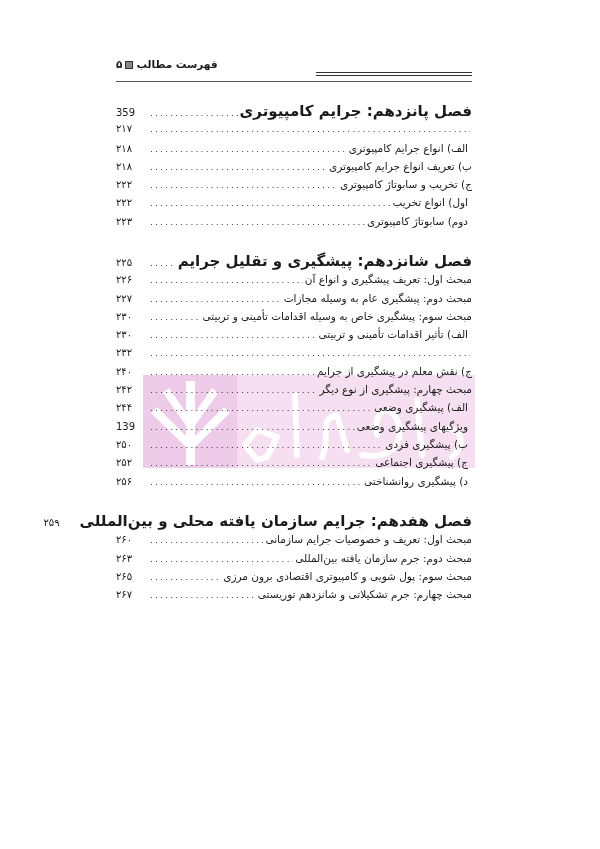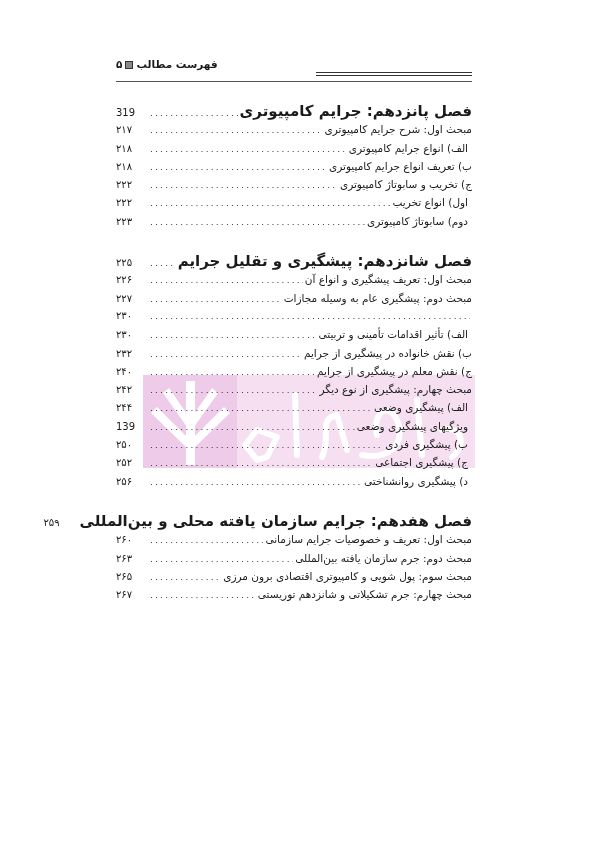--- a/index.html
+++ b/index.html
@@ -87,24 +87,23 @@
     <div class="rule-double"></div>
     <div class="rule-thin"></div>
   </div>
 
   <div class="toc">
 
     <div class="section">
       <div class="row chapter">
         <span class="title">فصل پانزدهم: جرایم کامپیوتری</span>
         <span class="leader">................................................................................</span>
-        <span class="page-num">319</span>
+        <span class="page-num">359</span>
       </div>
       <div class="row l1">
-          <span class="title">مبحث اول: شرح جرایم کامپیوتری</span>
           <span class="leader">................................................................................</span>
           <span class="page-num">۲۱۷</span>
         </div>
       <div class="row l2">
           <span class="title">الف) انواع جرایم کامپیوتری</span>
           <span class="leader">................................................................................</span>
           <span class="page-num">۲۱۸</span>
         </div>
       <div class="row l1">
           <span class="title">ب) تعریف انواع جرایم کامپیوتری</span>
@@ -138,30 +137,30 @@
           <span class="title">مبحث اول: تعریف پیشگیری و انواع آن</span>
           <span class="leader">................................................................................</span>
           <span class="page-num">۲۲۶</span>
         </div>
       <div class="row l1">
           <span class="title">مبحث دوم: پیشگیری عام به وسیله مجازات</span>
           <span class="leader">................................................................................</span>
           <span class="page-num">۲۲۷</span>
         </div>
       <div class="row l1">
+          <span class="title">مبحث سوم: پیشگیری خاص به وسیله اقدامات تأمینی و تربیتی</span>
           <span class="leader">................................................................................</span>
           <span class="page-num">۲۳۰</span>
         </div>
       <div class="row l2">
           <span class="title">الف) تأثیر اقدامات تأمینی و تربیتی</span>
           <span class="leader">................................................................................</span>
           <span class="page-num">۲۳۰</span>
         </div>
       <div class="row l1">
-          <span class="title">ب) نقش خانواده در پیشگیری از جرایم</span>
           <span class="leader">................................................................................</span>
           <span class="page-num">۲۳۲</span>
         </div>
       <div class="row l1">
           <span class="title">ج) نقش معلم در پیشگیری از جرایم</span>
           <span class="leader">................................................................................</span>
           <span class="page-num">۲۴۰</span>
         </div>
       <div class="row l1">
           <span class="title">مبحث چهارم: پیشگیری از نوع دیگر</span>

